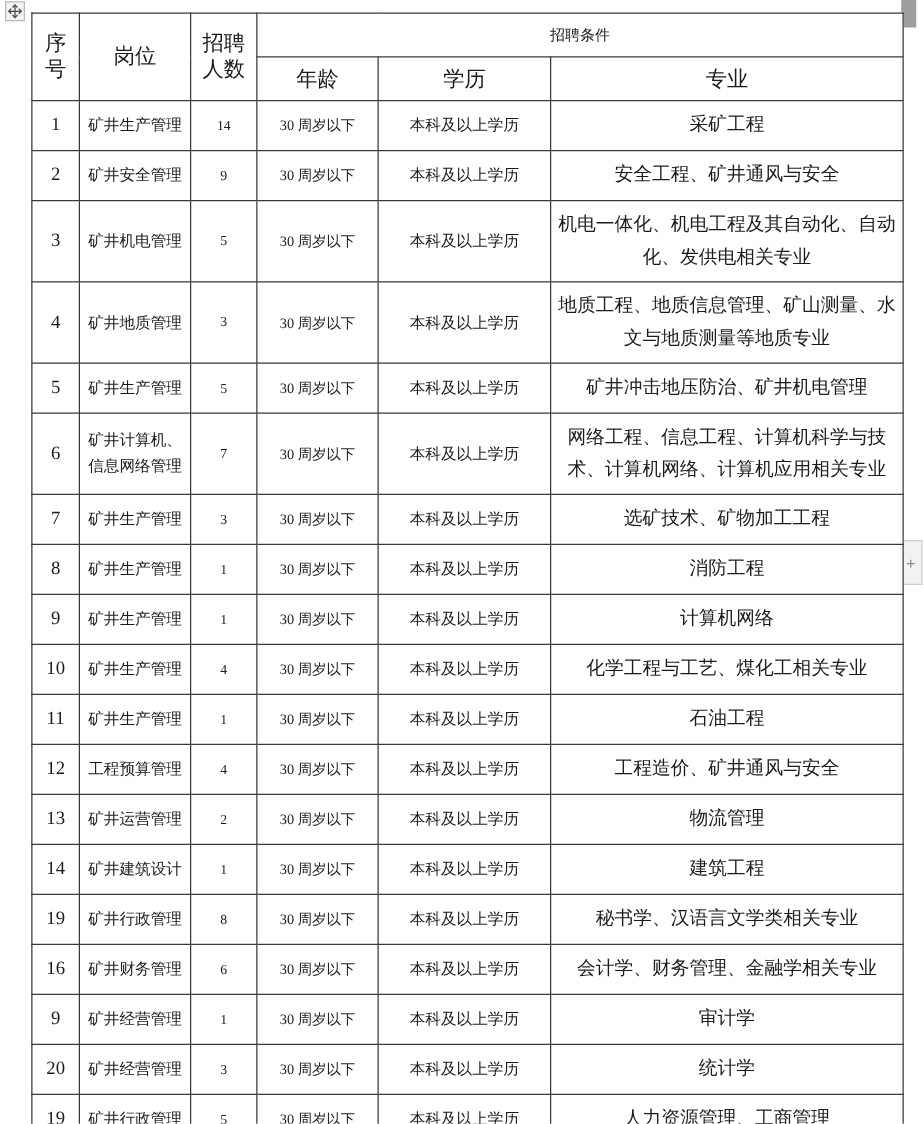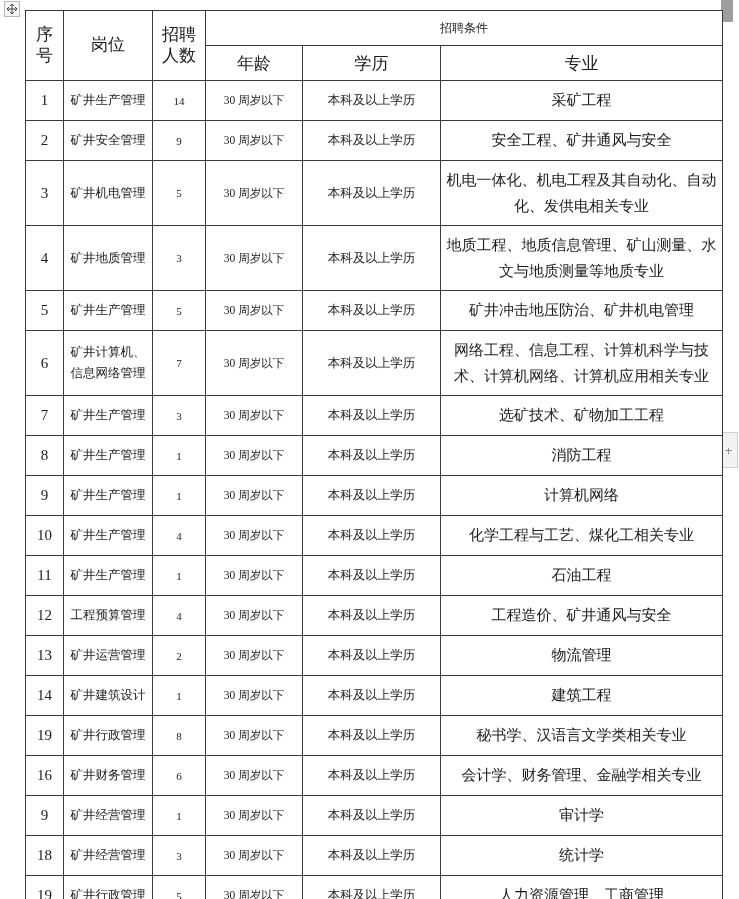--- a/index.html
+++ b/index.html
@@ -335,21 +335,21 @@
         </tr>
         <tr class="table-row">
           <td class="cell-no">9</td>
           <td class="cell-post">矿井经营管理</td>
           <td class="cell-num">1</td>
           <td class="cell-age">30 周岁以下</td>
           <td class="cell-edu">本科及以上学历</td>
           <td class="cell-major">审计学</td>
         </tr>
         <tr class="table-row">
-          <td class="cell-no">18</td>
+          <td class="cell-no">20</td>
           <td class="cell-post">矿井经营管理</td>
           <td class="cell-num">3</td>
           <td class="cell-age">30 周岁以下</td>
           <td class="cell-edu">本科及以上学历</td>
           <td class="cell-major">统计学</td>
         </tr>
         <tr class="table-row">
           <td class="cell-no">19</td>
           <td class="cell-post">矿井行政管理</td>
           <td class="cell-num">5</td>

